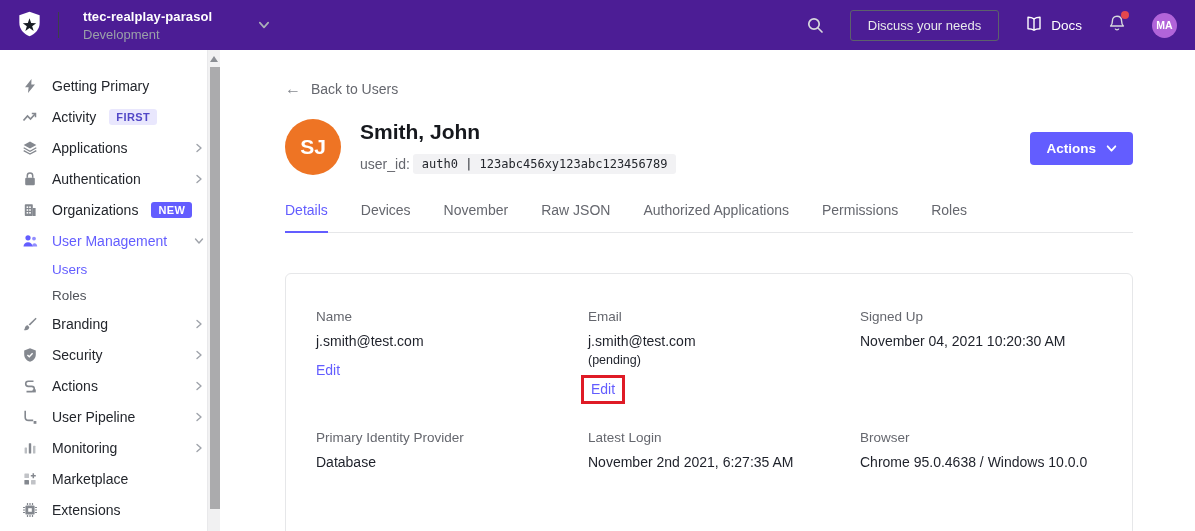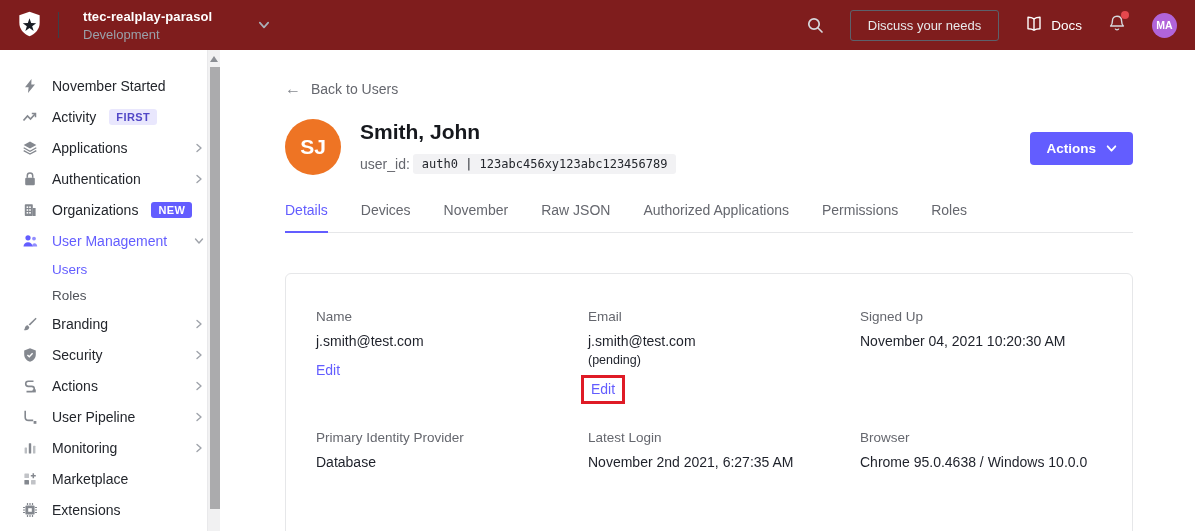--- a/index.html
+++ b/index.html
@@ -5,21 +5,21 @@
   * { box-sizing: border-box; margin: 0; padding: 0; }
   html,body { width:1195px; height:531px; }
   body {
     font-family: "Liberation Sans", sans-serif;
     background:#fff; position:relative; overflow:hidden;
     color:#1e212a;
   }
   
   .topbar {
     position:absolute; top:0; left:0; width:1195px; height:50px;
-    background:#7f1d1d; display:flex; align-items:center; justify-content:space-between;
+    background:#4c1d95; display:flex; align-items:center; justify-content:space-between;
     z-index:10;
   }
   .tb-left { display:flex; align-items:center; height:100%; }
   .logo { display:flex; align-items:center; justify-content:center; width:58px; cursor:pointer; }
   .tb-divider { width:1px; height:26px; background:#3b4049; }
   .tenant { display:flex; align-items:center; gap:46px; margin-left:24px; cursor:pointer; }
   .tenant-name { display:block; color:#fff; font-size:13px; font-weight:700; letter-spacing:.1px; }
   .tenant-env { display:block; color:#9aa0a9; font-size:13px; margin-top:3px; }
   .tenant .chev { color:#aab0b8; display:flex; }
   .tb-right { display:flex; align-items:center; gap:26px; padding-right:18px; }
@@ -135,21 +135,21 @@
 </header>
 
 <nav class="sidebar">
   <div id="side-items">
       <div class="side-item">
         <span class="icon">
           <svg width="16" height="16" viewBox="0 0 16 16">
             <path d="M9.5 1L3 9.2h3.6L6 15l7-8.4H9.3z" fill="currentColor"></path>
           </svg>
         </span>
-        <span class="lbl">November Started</span>
+        <span class="lbl">Getting Primary</span>
       </div>
       <div class="side-item">
         <span class="icon">
           <svg width="16" height="16" viewBox="0 0 16 16">
             <path d="M1.5 11.5l4-4.5 3 3 5-5.5" fill="none" stroke="currentColor" stroke-width="1.7"></path>
             <path d="M9.8 4.5h3.7v3.7" fill="none" stroke="currentColor" stroke-width="1.5"></path>
           </svg>
         </span>
         <span class="lbl">Activity</span>
         <span class="badge badge-light">FIRST</span>

